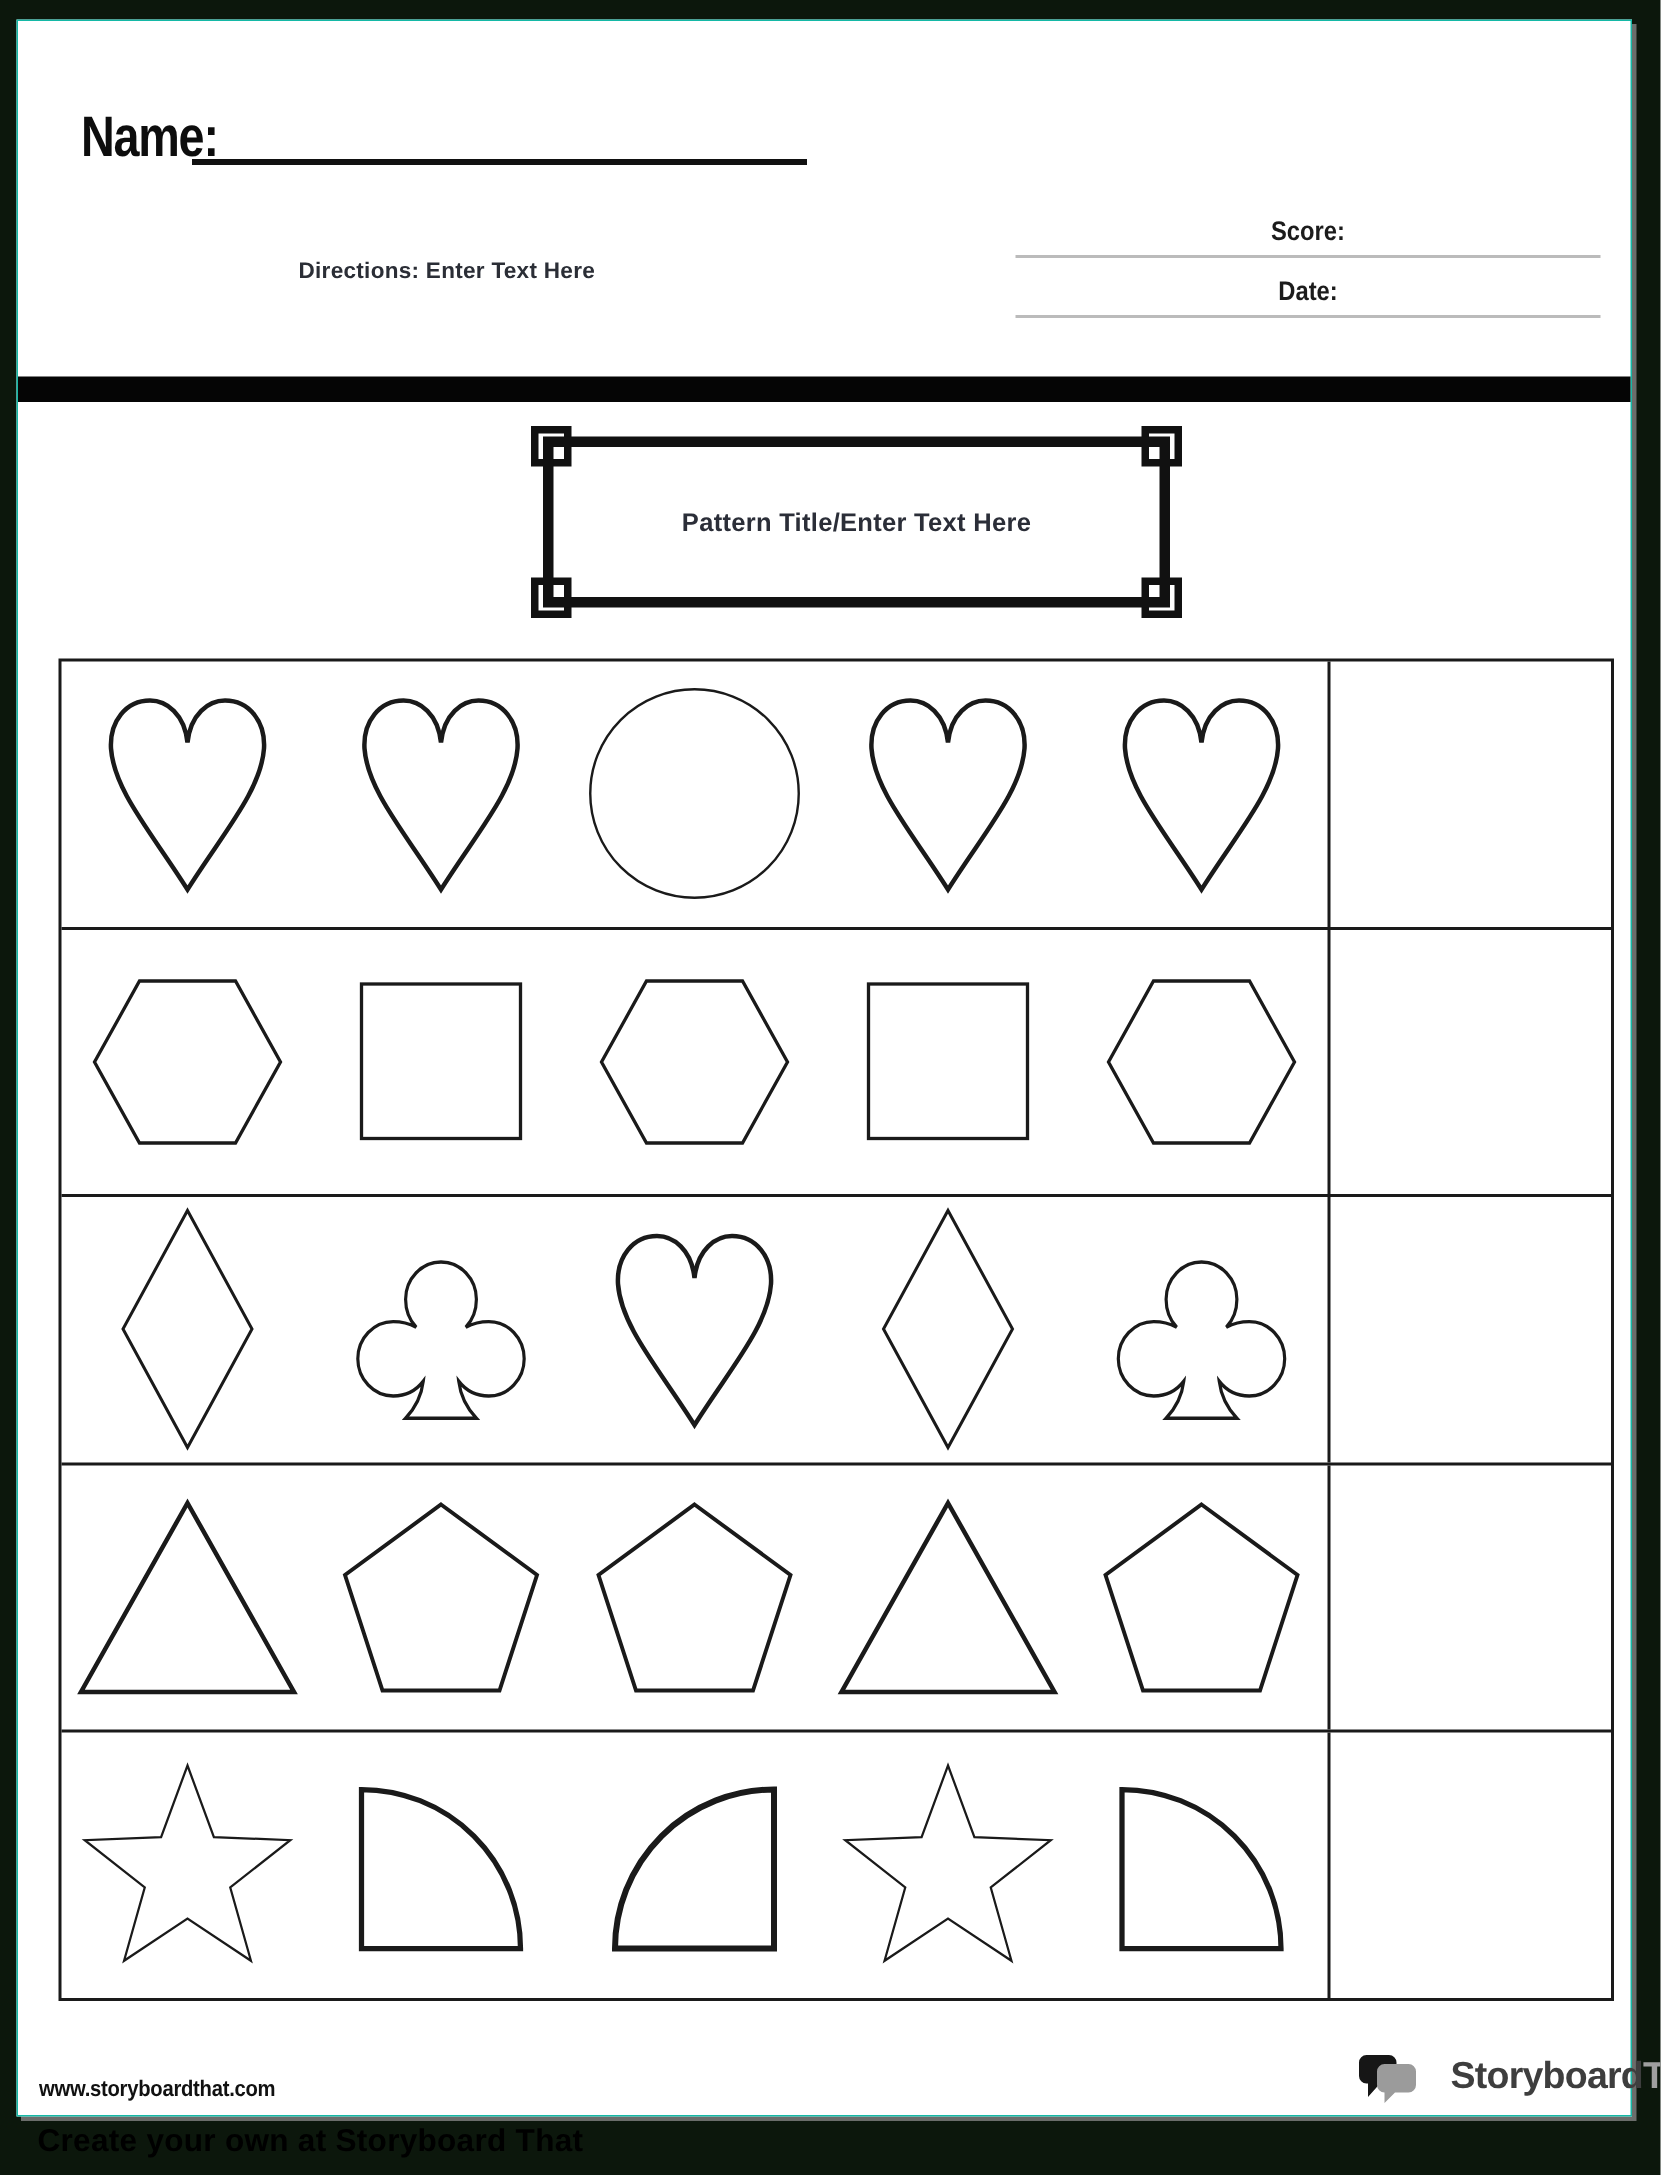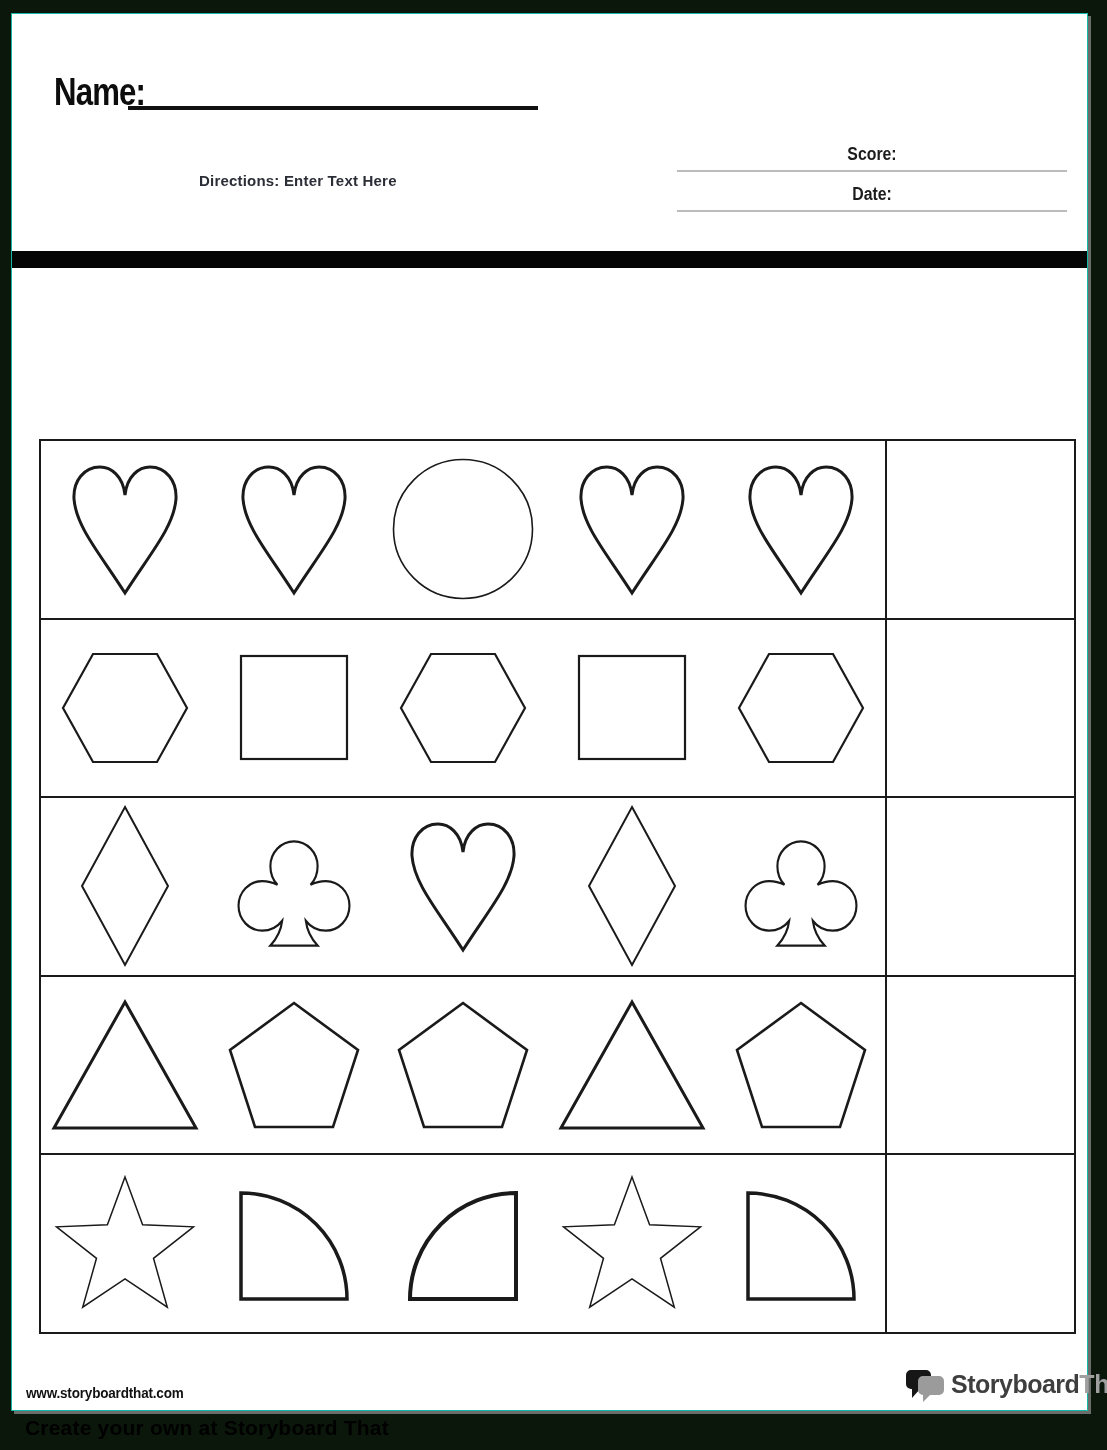--- a/index.html
+++ b/index.html
@@ -92,21 +92,21 @@
     position:absolute;left:14px;top:1370px;
     font-size:15px;font-weight:bold;color:#111;
     letter-spacing:-.2px;
     transform:scaleX(.9);transform-origin:left top;
   }
   .logo{
     position:absolute;left:893px;top:1353px;
     display:flex;align-items:center;gap:6px;
   }
   .logo-text{font-size:25px;font-weight:bold;letter-spacing:-.5px;white-space:nowrap;}
-  .logo-sb{color:#3e3e3e;}
+  .logo-sb{color:#3e3e3e;margin-left:16px;}
   .logo-that{color:#9f9f9f;}
   .banner-text{
     position:absolute;left:25px;top:1416px;
     font-size:21px;font-weight:bold;color:#000;
     letter-spacing:.2px;
   }
 </style>
 </head>
 <body>
 
@@ -115,20 +115,28 @@
   <div class="name-label">Name:</div>
   <div class="name-underline"></div>
   <div class="directions">Directions: Enter Text Here</div>
   <div class="score-label">Score:</div>
   <div class="score-line"></div>
   <div class="date-label">Date:</div>
   <div class="date-line"></div>
 
   <div class="divider-bar"></div>
 
+  <div class="title-box">
+    <div class="title-corner tc-tl"></div>
+    <div class="title-corner tc-tr"></div>
+    <div class="title-corner tc-bl"></div>
+    <div class="title-corner tc-br"></div>
+    <div class="title-rect"></div>
+    <div class="title-text">Pattern Title/Enter Text Here</div>
+  </div>
 
   <div class="ptable" id="ptable">
       <div class="prow">
         <div class="shapes-area">
           <div class="shape-cell">
             <svg width="112" height="140" viewBox="0 0 112 140" preserveAspectRatio="none">
               <path d="M56,36 C58,17 70,8 81,8 C97,8 108,22 107,40 C105,68 80,96 56,134 C32,96 7,68 5,40 C4,22 15,8 31,8 C42,8 54,17 56,36 Z" fill="none" stroke="#1a1a1a" stroke-width="3" stroke-linejoin="miter"></path>
             </svg>
           </div>
           <div class="shape-cell">

